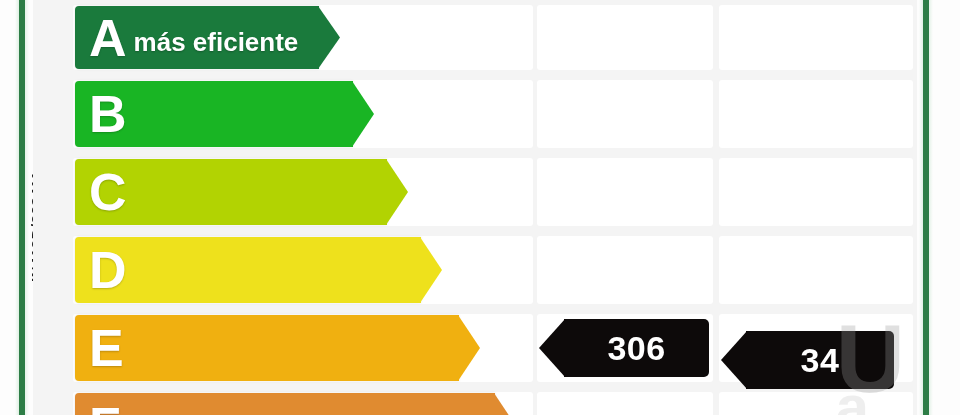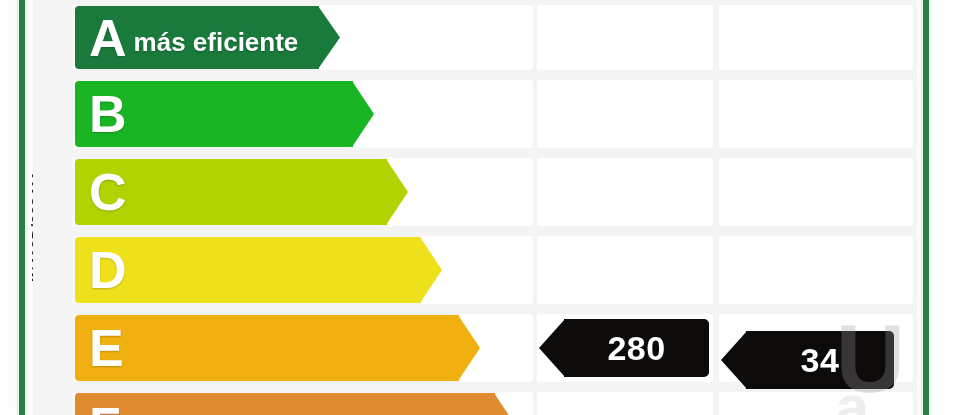--- a/index.html
+++ b/index.html
@@ -236,21 +236,21 @@
           </div>
         </div>
         <div class="row" style="top: 311px; height: 74px;">
           <div class="cell c0"></div>
           <div class="cell c1"></div>
           <div class="cell c2"></div>
           <div class="band" style="background: rgb(240, 176, 16); width: 384px;">
             <span class="band-letter">E</span>
           </div>
           <div class="value-badge" style="top: 8px; left: 531px; width: 145px;">
-            <span>280</span>
+            <span>306</span>
           </div>
           <div class="value-badge" style="top: 20px; left: 713px; width: 148px;">
             <span>34</span>
           </div>
         </div>
         <div class="row" style="top: 389px; height: 74px;">
           <div class="cell c0"></div>
           <div class="cell c1"></div>
           <div class="cell c2"></div>
           <div class="band" style="background: rgb(224, 139, 48); width: 420px;">

